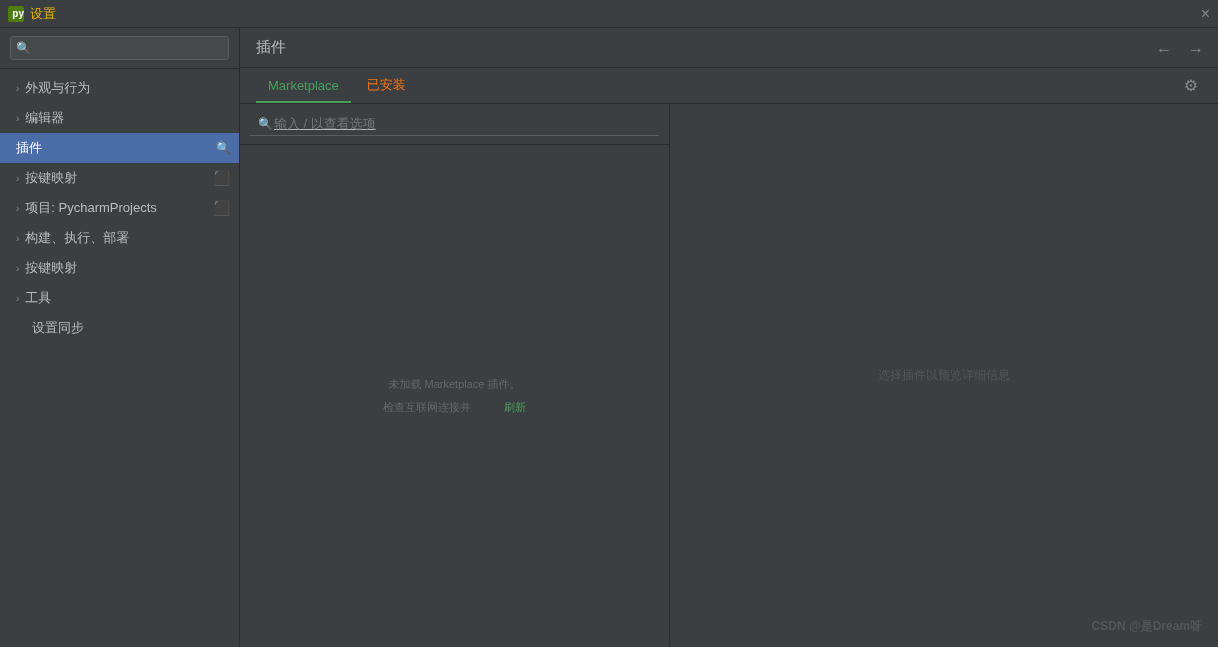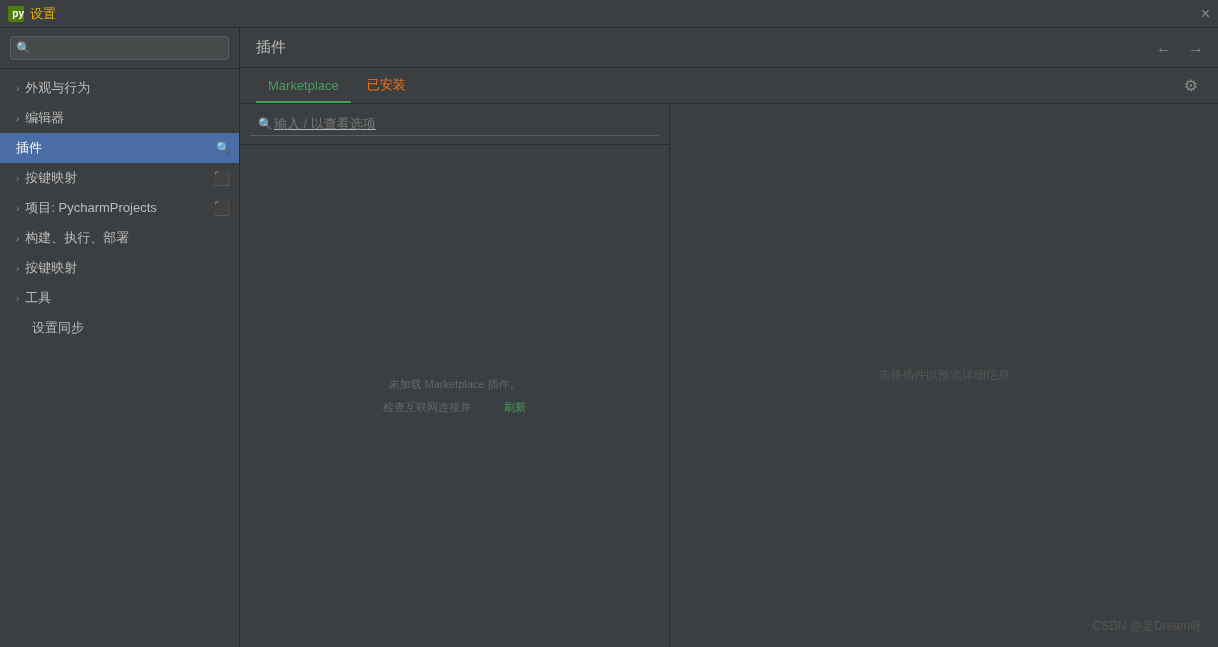--- a/index.html
+++ b/index.html
@@ -274,20 +274,21 @@
       font-size: 12px;
     }
 
     
     .watermark {
       position: fixed;
       bottom: 12px;
       right: 16px;
       font-size: 12px;
       color: #555;
+      font-weight: bold;
     }
   </style>
 </head>
 <body>
 
 <div class="title-bar">
   <div class="title-bar-icon">
     <span>py</span>
   </div>
   <span class="title-bar-text">设置</span>

